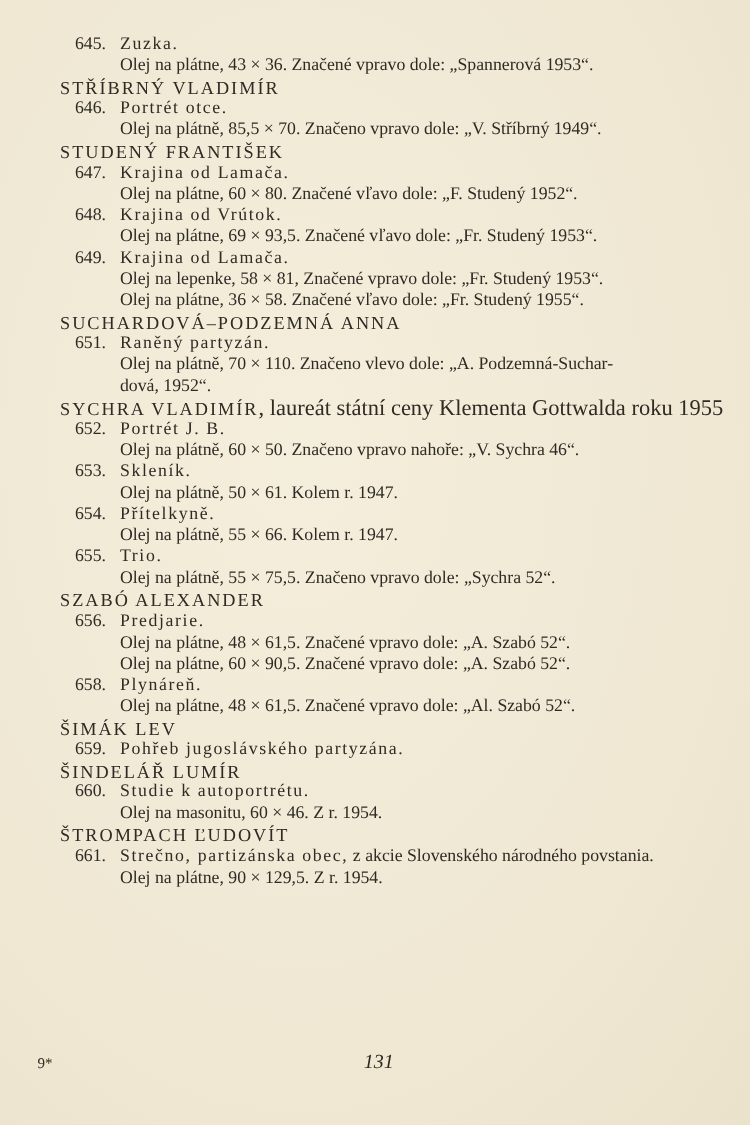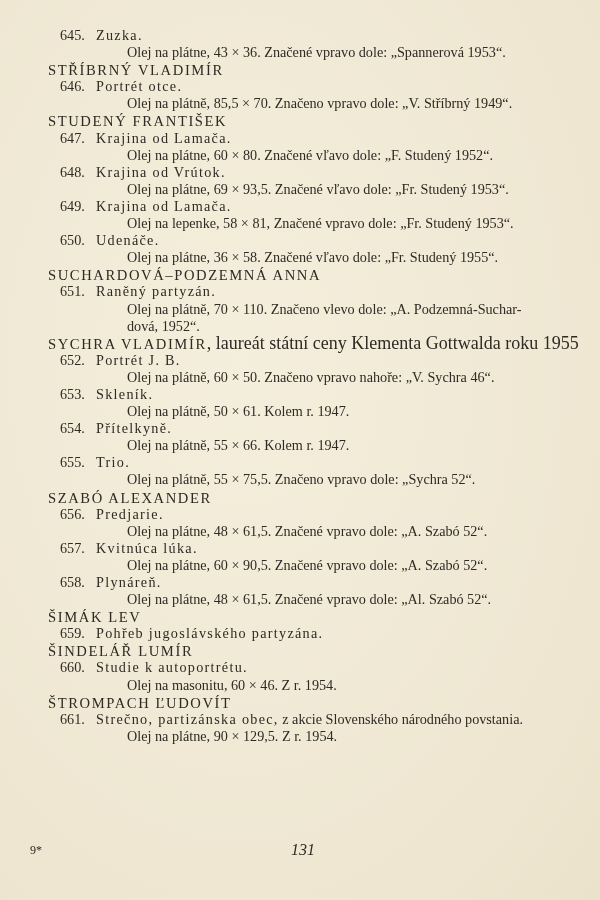--- a/index.html
+++ b/index.html
@@ -24,21 +24,21 @@
   .artist {
     padding-left: 48px; letter-spacing: 1.6px; font-size: 14.6px;
   }
   .artist .note { letter-spacing: 0; font-size: 18px; }
   .work {
     padding-left: 60px;
   }
   .work .num { display: inline-block; width: 36px; letter-spacing: 0; }
   .work .title { letter-spacing: 1.3px; text-align: right; }
   .detail {
-    padding-left: 96px; letter-spacing: 0; margin-left: 31px;
+    padding-left: 96px; letter-spacing: 0;
   }
   .footer-sig {
     position: absolute; left: 30px; top: 843px; font-size: 12px;
   }
   .footer-page {
     position: absolute; left: 291px; top: 841px; font-size: 16px; font-style: italic;
   }
 </style>
 </head>
 <body>
@@ -50,39 +50,37 @@
       <div class="line artist"><span>STŘÍBRNÝ VLADIMÍR</span><span class="note"></span></div>
       <div class="line work"><span class="num">646.</span><span class="title">Portrét otce.</span></div>
       <div class="line detail">Olej na plátně, 85,5 × 70. Značeno vpravo dole: „V. Stříbrný 1949“.</div>
       <div class="line artist"><span>STUDENÝ FRANTIŠEK</span><span class="note"></span></div>
       <div class="line work"><span class="num">647.</span><span class="title">Krajina od Lamača.</span></div>
       <div class="line detail">Olej na plátne, 60 × 80. Značené vľavo dole: „F. Studený 1952“.</div>
       <div class="line work"><span class="num">648.</span><span class="title">Krajina od Vrútok.</span></div>
       <div class="line detail">Olej na plátne, 69 × 93,5. Značené vľavo dole: „Fr. Studený 1953“.</div>
       <div class="line work"><span class="num">649.</span><span class="title">Krajina od Lamača.</span></div>
       <div class="line detail">Olej na lepenke, 58 × 81, Značené vpravo dole: „Fr. Studený 1953“.</div>
-      <div class="line work"><span class="num">650.</span><span class="title">Udenáče.</span></div>
       <div class="line detail">Olej na plátne, 36 × 58. Značené vľavo dole: „Fr. Studený 1955“.</div>
       <div class="line artist"><span>SUCHARDOVÁ–PODZEMNÁ ANNA</span><span class="note"></span></div>
       <div class="line work"><span class="num">651.</span><span class="title">Raněný partyzán.</span></div>
       <div class="line detail">Olej na plátně, 70 × 110. Značeno vlevo dole: „A. Podzemná-Suchar-</div>
       <div class="line detail">dová, 1952“.</div>
       <div class="line artist"><span>SYCHRA VLADIMÍR</span><span class="note">, laureát státní ceny Klementa Gottwalda roku 1955</span></div>
       <div class="line work"><span class="num">652.</span><span class="title">Portrét J. B.</span></div>
       <div class="line detail">Olej na plátně, 60 × 50. Značeno vpravo nahoře: „V. Sychra 46“.</div>
       <div class="line work"><span class="num">653.</span><span class="title">Skleník.</span></div>
       <div class="line detail">Olej na plátně, 50 × 61. Kolem r. 1947.</div>
       <div class="line work"><span class="num">654.</span><span class="title">Přítelkyně.</span></div>
       <div class="line detail">Olej na plátně, 55 × 66. Kolem r. 1947.</div>
       <div class="line work"><span class="num">655.</span><span class="title">Trio.</span></div>
       <div class="line detail">Olej na plátně, 55 × 75,5. Značeno vpravo dole: „Sychra 52“.</div>
       <div class="line artist"><span>SZABÓ ALEXANDER</span><span class="note"></span></div>
       <div class="line work"><span class="num">656.</span><span class="title">Predjarie.</span></div>
       <div class="line detail">Olej na plátne, 48 × 61,5. Značené vpravo dole: „A. Szabó 52“.</div>
-      <div class="line work"><span class="num">657.</span><span class="title">Kvitnúca lúka.</span></div>
       <div class="line detail">Olej na plátne, 60 × 90,5. Značené vpravo dole: „A. Szabó 52“.</div>
       <div class="line work"><span class="num">658.</span><span class="title">Plynáreň.</span></div>
       <div class="line detail">Olej na plátne, 48 × 61,5. Značené vpravo dole: „Al. Szabó 52“.</div>
       <div class="line artist"><span>ŠIMÁK LEV</span><span class="note"></span></div>
       <div class="line work"><span class="num">659.</span><span class="title">Pohřeb jugoslávského partyzána.</span></div>
       <div class="line artist"><span>ŠINDELÁŘ LUMÍR</span><span class="note"></span></div>
       <div class="line work"><span class="num">660.</span><span class="title">Studie k autoportrétu.</span></div>
       <div class="line detail">Olej na masonitu, 60 × 46. Z r. 1954.</div>
       <div class="line artist"><span>ŠTROMPACH ĽUDOVÍT</span><span class="note"></span></div>
       <div class="line work"><span class="num">661.</span><span class="title">Strečno, partizánska obec,</span><span> z akcie Slovenského národného povstania.</span></div>

